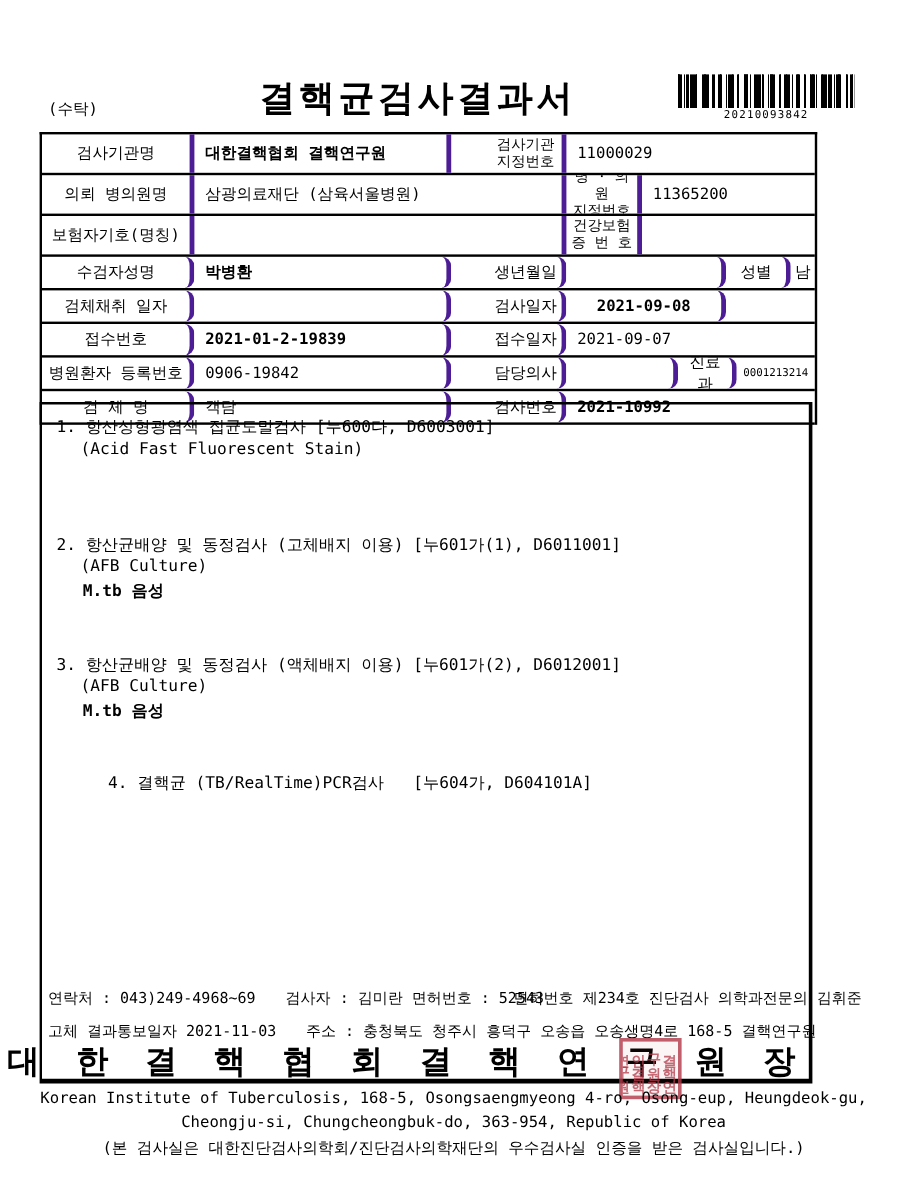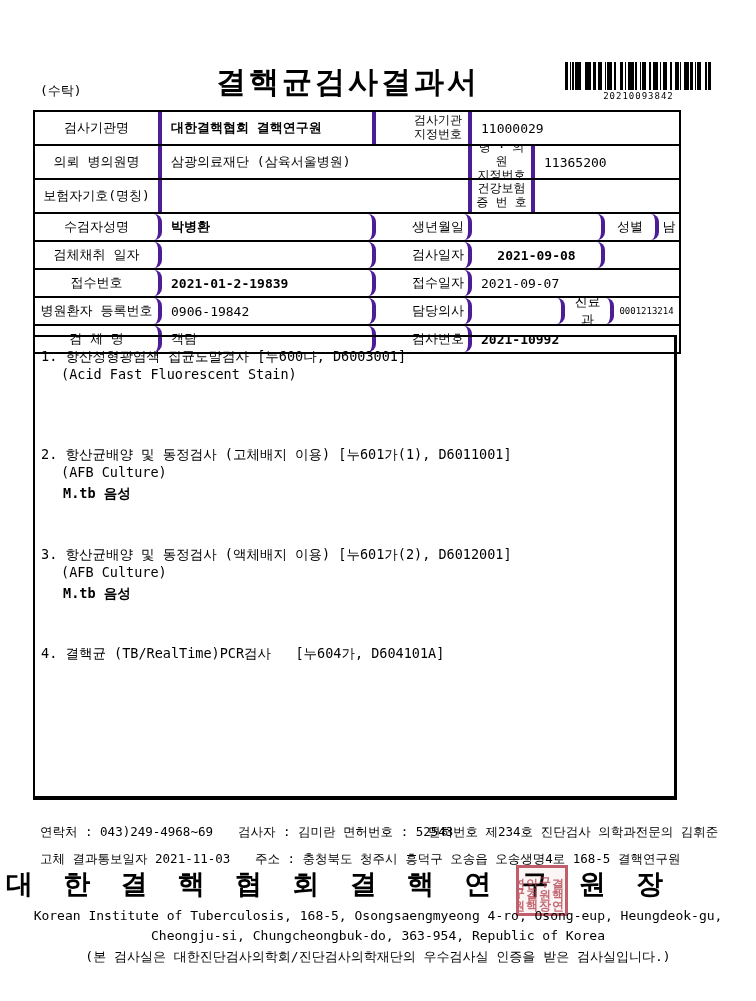--- a/index.html
+++ b/index.html
@@ -45,30 +45,30 @@
   .w-val{width:214px;}
   .w-mid{width:96px;padding-left:36px;}
   .w-val2{width:310px;}
   .w-mid2{width:63px;}
   .w-d{width:133px;font-weight:bold;}
   .w-sex{width:54px;}
   .w-blank7{width:93px;}
   .w-dept{width:49px;}
   
   .rbox{
-    position:absolute;left:33px;top:335px;width:644px;height:465px;box-sizing:border-box;
+    position:absolute;left:33px;top:335px;width:644px;height:568px;box-sizing:border-box;
     border:2px solid #000;border-right-width:3px;border-bottom-width:4px;
-    padding:10px 6px;font-size:13.5px;line-height:18px;
+    padding:10px 12px;font-size:13.5px;line-height:18px;
   }
   .r-title{white-space:pre;}
   .r-sub{padding-left:20px;}
   .r-res{padding-left:22px;font-weight:bold;margin-top:3px;}
   .gap1{margin-top:62px;}
   .gap2{margin-top:43px;}
-  .gap3{margin-top:42px;}
+  .gap3{margin-top:42px;margin-left:43px;}
   
   .f{position:absolute;font-size:12.5px;white-space:nowrap;}
   .f-contact{left:40px;top:824px;}
   .f-exam{left:238px;top:824px;}
   .f-lic{left:428px;top:824px;}
   .f-report{left:40px;top:851px;}
   .f-addr{left:255px;top:851px;}
   .org-title{
     position:absolute;left:0;right:80px;top:866px;text-align:center;
     font-size:27px;font-weight:bold;letter-spacing:7px;white-space:nowrap;

